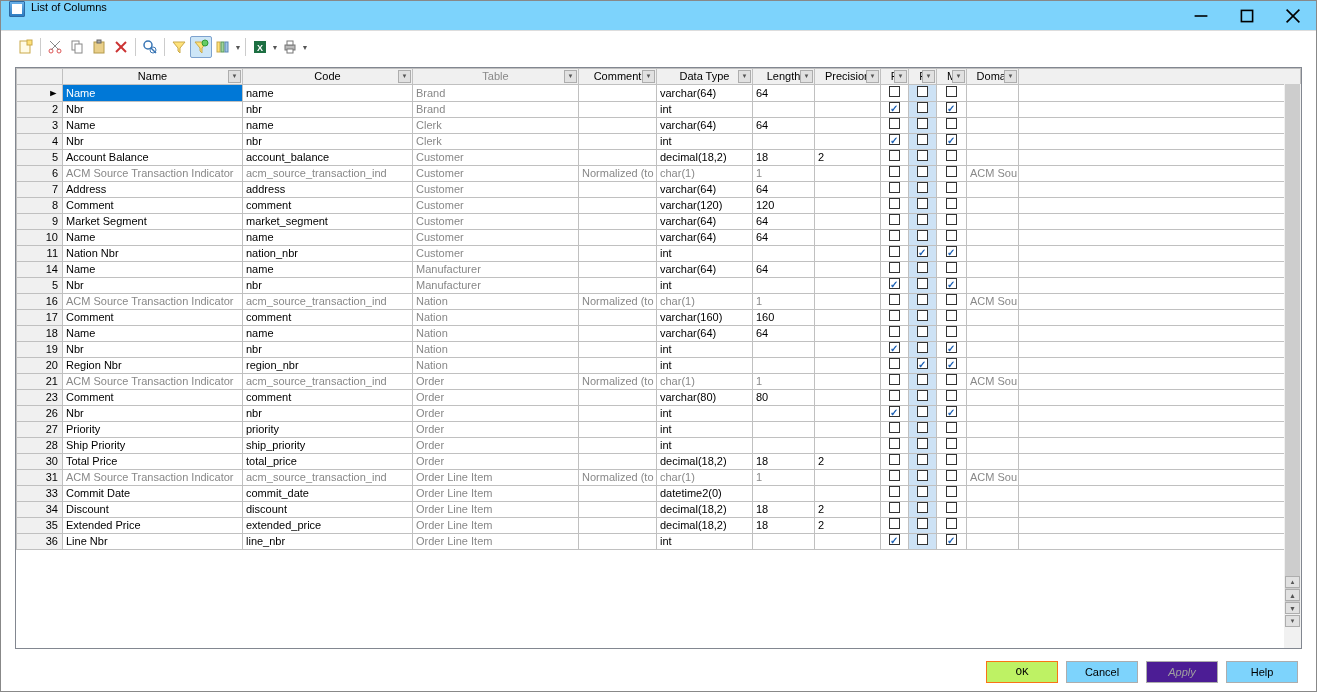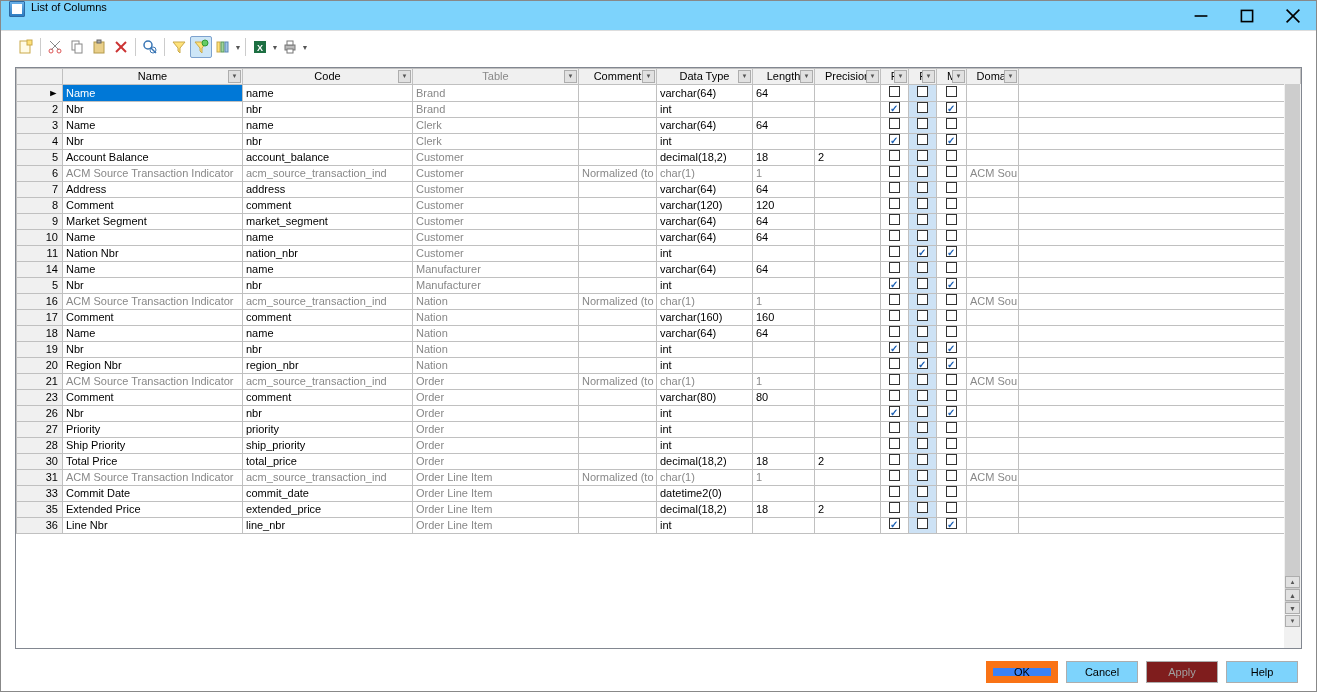--- a/index.html
+++ b/index.html
@@ -30,22 +30,22 @@
   .chk { width:11px; height:11px; border:1px solid #333; background:#fff; display:inline-block; position:relative; margin:auto; }
   .chk.checked::after { content:"✓"; position:absolute; left:0; top:-2px; font-size:10px; color:#1a5fb4; font-weight:bold; }
   .chkcell { text-align:center; padding:0; }
   .fcell { background:#cde2f5; text-align:center; padding:0; }
   .vscroll { position:absolute; right:0; top:16px; bottom:0; width:17px; background:#f1f1f1; }
   .vscroll .thumb { position:absolute; left:1px; right:1px; top:0; height:92%; background:#cdcdcd; }
   .pin-btns { position:absolute; right:1px; bottom:20px; width:15px; }
   .pin-btn { width:15px; height:12px; background:#e1e1e1; border:1px solid #adadad; display:flex; align-items:center; justify-content:center; font-size:7px; color:#555; margin-bottom:1px;}
   .footer { height:38px; display:flex; align-items:center; justify-content:flex-end; gap:8px; padding:0 18px; background:#fff; }
   .btn { min-width:72px; height:22px; border:1px solid #adadad; background:#7dd3fc; display:flex; align-items:center; justify-content:center; font-size:11px; }
-  .btn.primary { border:7px solid #f97316; background:#3b82f6; }
-  .btn.disabled { color:#a0a0a0; background:#7f1d1d; }
+  .btn.primary { border:1px solid #f97316; background:#bef264;font-family:Liberation Mono, monospace; }
+  .btn.disabled { color:#a0a0a0; background:#4c1d95;font-style:italic; }
   
   col.c0{width:46px} col.c1{width:180px} col.c2{width:170px} col.c3{width:166px}
   col.c4{width:78px} col.c5{width:96px} col.c6{width:62px} col.c7{width:66px}
   col.c8{width:28px} col.c9{width:28px} col.c10{width:30px} col.c11{width:52px} col.c12{width:auto}
   .icon-svg{width:16px;height:16px;display:block}
 </style>
 </head>
 <body>
 
 <div class="window">
@@ -572,20 +572,35 @@
               <td class="">datetime2(0)</td>
               <td class=""></td>
               <td class=""></td>
               <td class="chkcell"><span class="chk"></span></td>
               <td class="fcell"><span class="chk"></span></td>
               <td class="chkcell"><span class="chk"></span></td>
               <td class="grey"><none></none></td>
               <td></td>
             </tr>
             <tr>
+              <td class="rowhead">34</td>
+              <td class="">Discount</td>
+              <td class="">discount</td>
+              <td class="grey">Order Line Item</td>
+              <td class=""></td>
+              <td class="">decimal(18,2)</td>
+              <td class="">18</td>
+              <td class="">2</td>
+              <td class="chkcell"><span class="chk"></span></td>
+              <td class="fcell"><span class="chk"></span></td>
+              <td class="chkcell"><span class="chk"></span></td>
+              <td class="grey"><none></none></td>
+              <td></td>
+            </tr>
+            <tr>
               <td class="rowhead">35</td>
               <td class="">Extended Price</td>
               <td class="">extended_price</td>
               <td class="grey">Order Line Item</td>
               <td class=""></td>
               <td class="">decimal(18,2)</td>
               <td class="">18</td>
               <td class="">2</td>
               <td class="chkcell"><span class="chk"></span></td>
               <td class="fcell"><span class="chk"></span></td>

